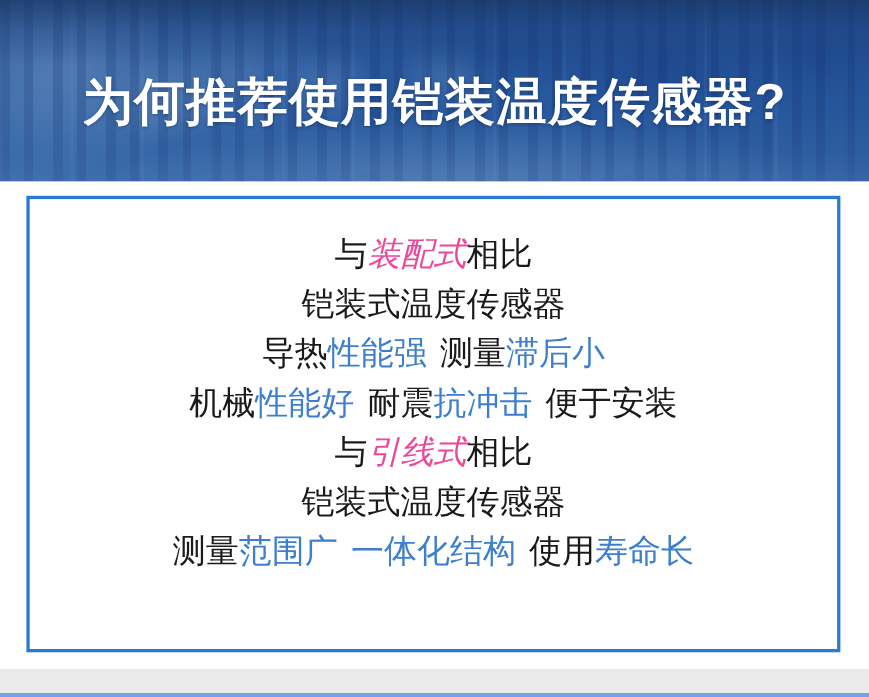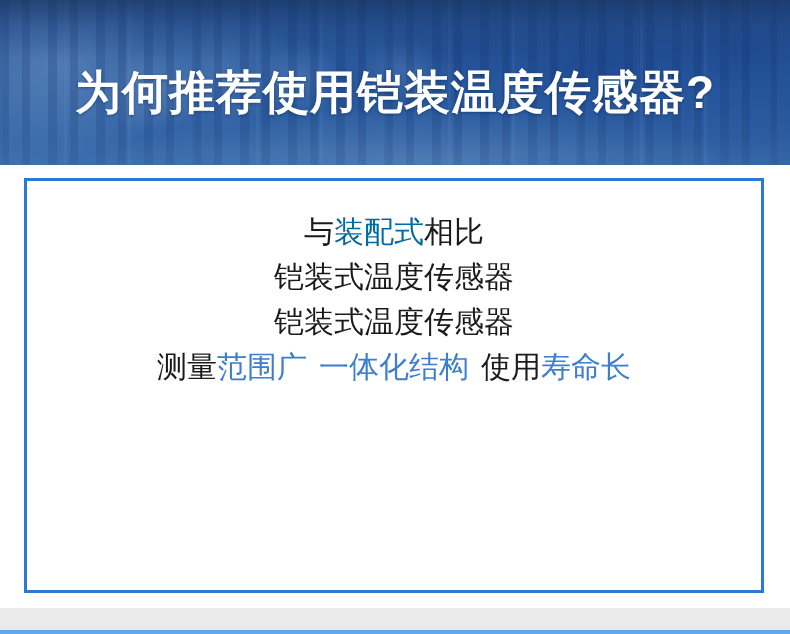--- a/index.html
+++ b/index.html
@@ -129,21 +129,21 @@
   }
 
   .line {
     font-size:30px;
     line-height:45px;
     color:#1a1a1a;
     white-space:nowrap;
     font-weight:normal;
   }
 
-  .hl-red  { color:#0369a1; }
+  .hl-red  { color:#ec4899;font-style:italic; }
   .hl-blue { color:#3d7fcd; }
   .sp      { display:inline-block; width:12px; }
 
   
   .footer-gray {
     position:absolute;
     left:0; top:608px;
     width:790px;
     height:22px;
     background:#eaeaea;
@@ -166,20 +166,23 @@
     <div class="hero-overlay"></div>
     <div class="hero-overlay2"></div>
     <div class="hero-title">为何推荐使用铠装温度传感器?</div>
   </div>
 
   <div class="card-wrap">
     <div class="card">
       <div class="lines" id="lines-host">
           <div class="line"><span class="">与</span><span class="hl-red">装配式</span><span class="">相比</span></div>
           <div class="line"><span class="">铠装式温度传感器</span></div>
+          <div class="line"><span class="">导热</span><span class="hl-blue">性能强</span><span class="sp"></span><span class="">测量</span><span class="hl-blue">滞后小</span></div>
+          <div class="line"><span class="">机械</span><span class="hl-blue">性能好</span><span class="sp"></span><span class="">耐震</span><span class="hl-blue">抗冲击</span><span class="sp"></span><span class="">便于安装</span></div>
+          <div class="line"><span class="">与</span><span class="hl-red">引线式</span><span class="">相比</span></div>
           <div class="line"><span class="">铠装式温度传感器</span></div>
           <div class="line"><span class="">测量</span><span class="hl-blue">范围广</span><span class="sp"></span><span class="hl-blue">一体化结构</span><span class="sp"></span><span class="">使用</span><span class="hl-blue">寿命长</span></div>
         </div>
     </div>
   </div>
 
   <div class="footer-gray"></div>
   <div class="footer-blue"></div>
 
 </div>

